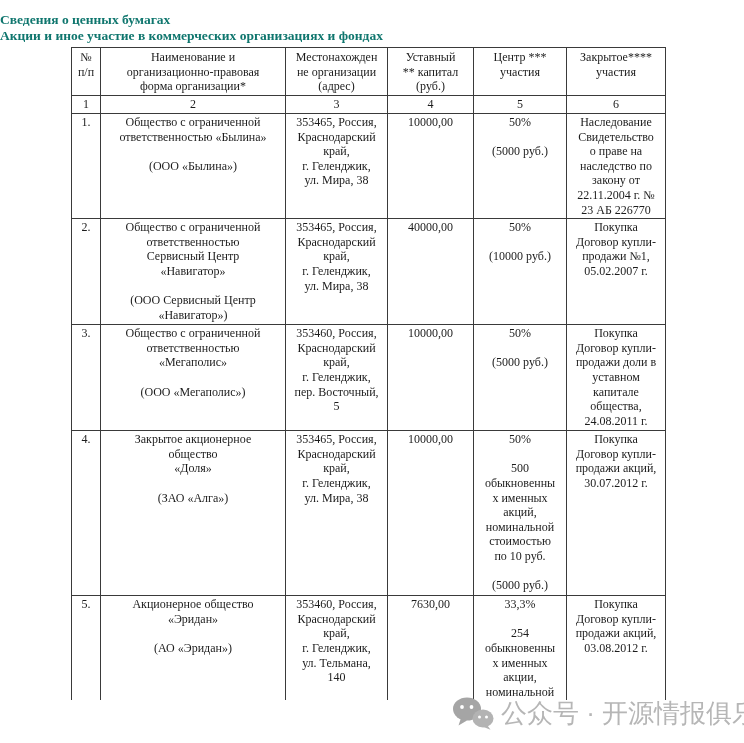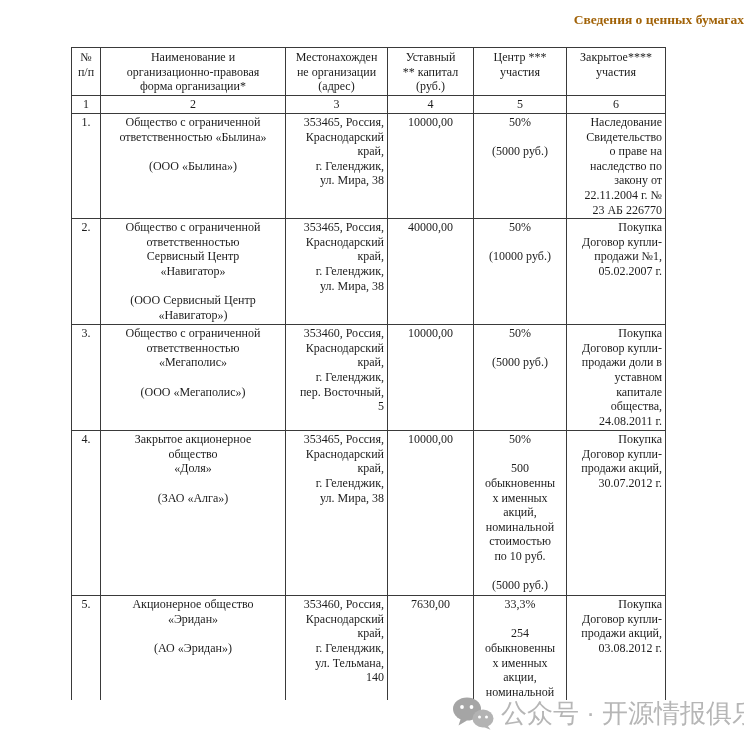--- a/index.html
+++ b/index.html
@@ -10,25 +10,25 @@
     background: #ffffff;
     overflow: hidden;
     font-family: "Liberation Serif", "DejaVu Serif", serif;
     color: #1c1c1c;
   }
   .titles {
     position: absolute;
     top: 12px;
     left: 0;
     width: 100%;
-    text-align: right;
+    text-align: left;
     font-weight: bold;
     font-size: 13.5px;
     line-height: 16px;
-    color: #a16207;
+    color: #0f766e;
   }
   .table-clip {
     position: absolute;
     left: 71px;
     top: 47px;
     width: 596px;
     height: 653px;
     overflow: hidden;
   }
   table.sec {
@@ -39,21 +39,21 @@
     line-height: 14.6px;
   }
   table.sec td {
     border: 1px solid #3a3a3a;
     vertical-align: top;
     padding: 1px 3px;
     white-space: pre-line;
     overflow: hidden;
   }
   td.c-center { text-align: center; }
-  td.c-left   { text-align: right; }
+  td.c-left   { text-align: center; }
   tr.hdr td   { text-align: center; height: 44px; padding-top: 2px; }
   tr.numrow td{ text-align: center; height: 15px; line-height: 14px; }
   tr.r1 td { height: 101px; }
   tr.r2 td { height: 103px; }
   tr.r3 td { height: 103px; }
   tr.r4 td { height: 162px; }
   tr.r5 td { height: 200px; }
   .watermark {
     position: absolute;
     left: 452px;
@@ -69,20 +69,21 @@
   }
   .watermark svg { display: block; }
 </style>
 </head>
 <body>
 
 <div class="page">
 
   <div class="titles">
     <div>Сведения о ценных бумагах</div>
+    <div>Акции и иное участие в коммерческих организациях и фондах</div>
   </div>
 
   <div class="table-clip">
     <table class="sec">
       <colgroup>
         <col style="width:29px">
         <col style="width:185px">
         <col style="width:102px">
         <col style="width:86px">
         <col style="width:93px">

